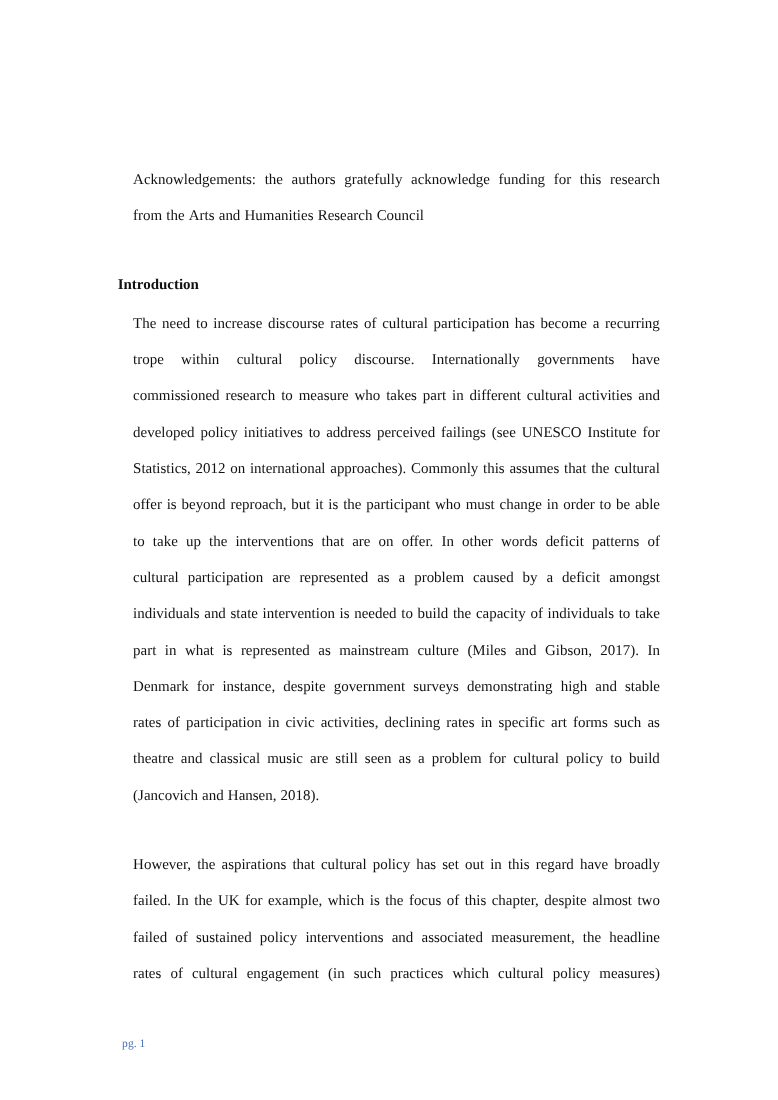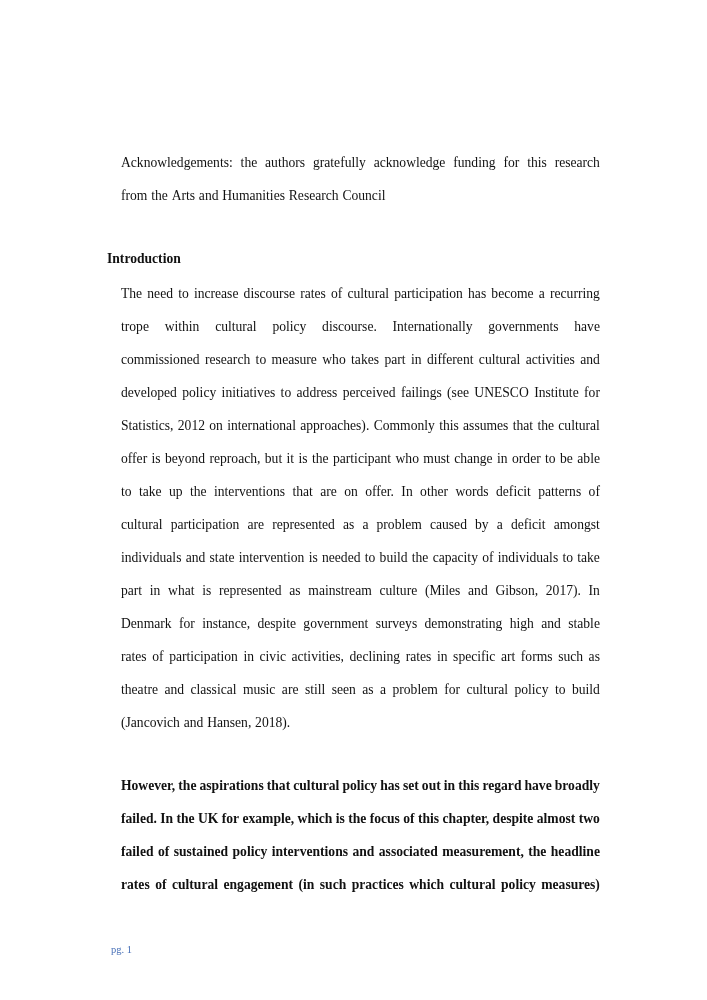--- a/index.html
+++ b/index.html
@@ -335,21 +335,21 @@
     <div class="line last">
         <div class="line-inner">
           <span>(Jancovich</span>
           <span>and</span>
           <span>Hansen,</span>
           <span>2018).</span>
         </div>
       </div>
   </div>
 
-  <div class="para" style="top:769px;font-weight:bold;">
+  <div class="para" style="top:769px;">
     <div class="line">
         <div class="line-inner">
           <span>However,</span>
           <span>the</span>
           <span>aspirations</span>
           <span>that</span>
           <span>cultural</span>
           <span>policy</span>
           <span>has</span>
           <span>set</span>

